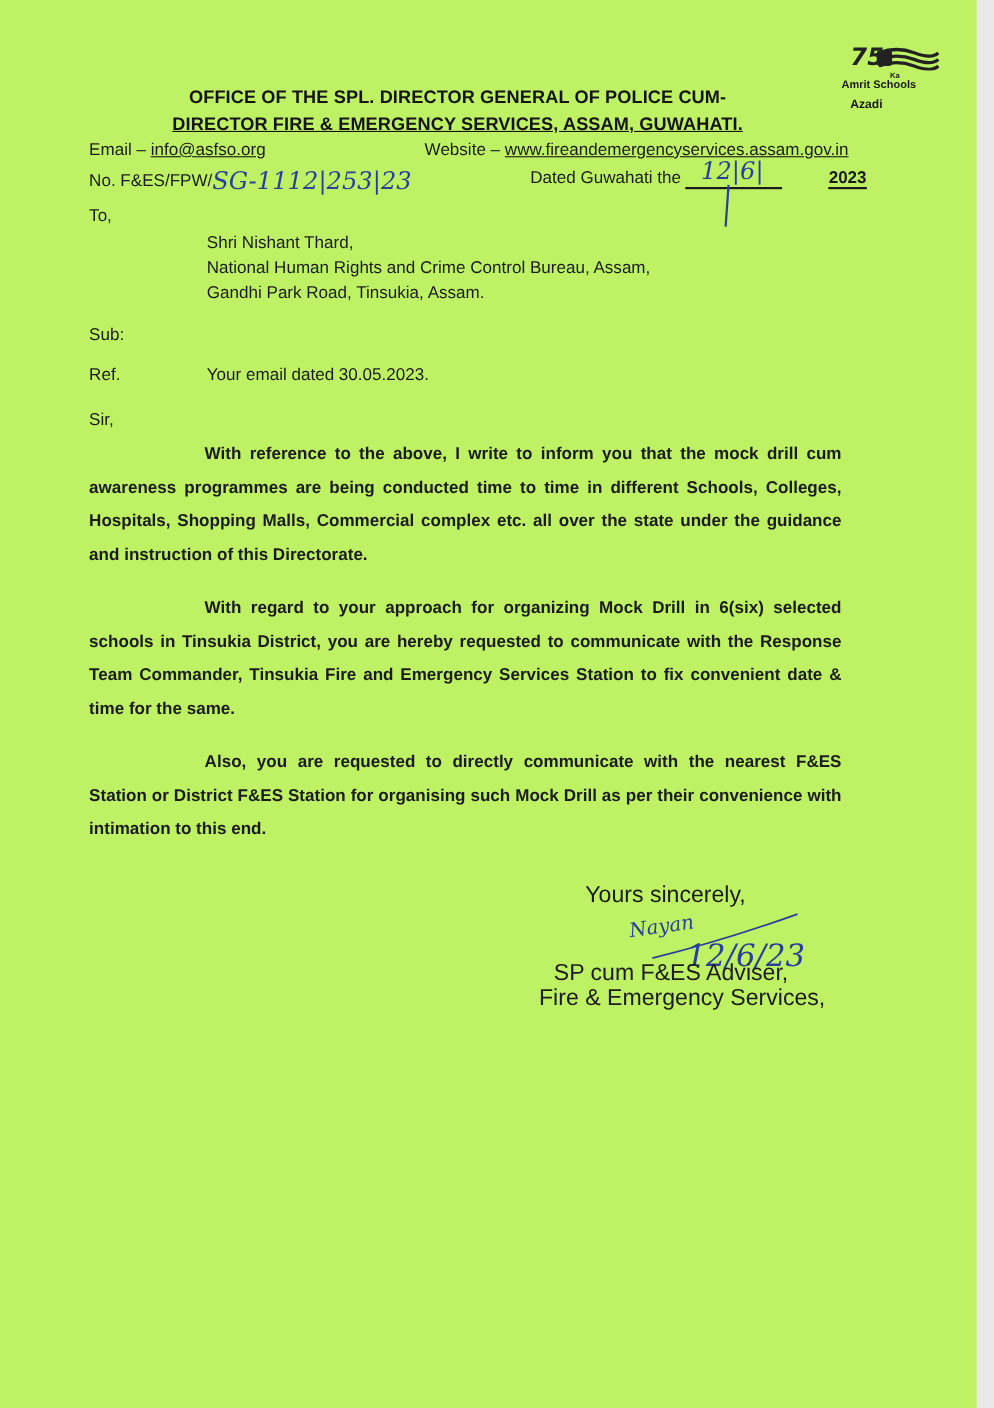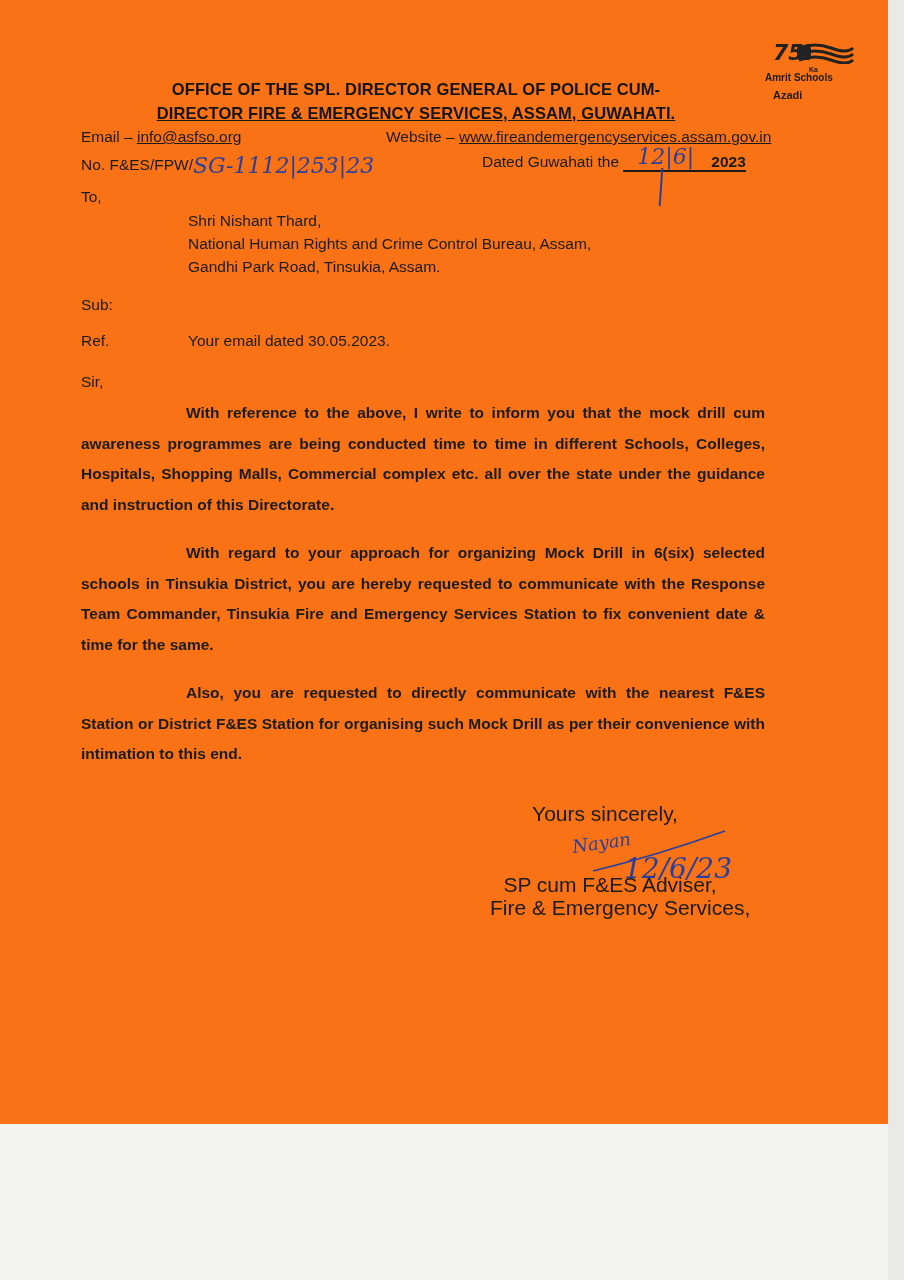--- a/index.html
+++ b/index.html
@@ -4,22 +4,22 @@
 <style>
   html, body { margin: 0; padding: 0; }
   body {
     width: 904px; height: 1280px; overflow: hidden;
     background: #f4f4f2;
     font-family: "Liberation Sans", "DejaVu Sans", sans-serif;
     color: #1b1b1b;
     position: relative;
   }
   .page {
-    position: absolute; left: 0; top: 0; width: 888px; height: 1124px;
-    background: #f97316;
+    position: absolute; left: 0; top: 0; width: 888px; height: 1280px;
+    background: #bef264;
   }
   .edge { position: absolute; right: 0; top: 0; width: 16px; height: 1280px; background: #e9e9e7; }
   .abs { position: absolute; white-space: nowrap; }
   .hdr {
     font-weight: bold; font-size: 16.5px; letter-spacing: 0.1px; color: #141414;
     width: 888px; text-align: center; left: 0;
   }
   .hdr1 { top: 80px; left: -28px; }
   .hdr2 { top: 104px; left: -28px; }
   .hdr2 span { text-decoration: underline; }
@@ -69,21 +69,21 @@
     <span>Website – </span><span class="u">www.fireandemergencyservices.assam.gov.in</span>
   </div>
 
   <div class="abs t" style="left:81px; top:150px;">
     <span>No. F&amp;ES/FPW/</span><span class="hand" style="font-size:22px; position:relative; top:3px;">SG-1112|253|23</span>
   </div>
   <div class="abs t" style="left:482px; top:150px;">
     <span>Dated Guwahati the </span>
     <span class="dateline">
       <span class="hand" style="position:absolute; left:14px; top:-6px; font-size:22px;">12|6|</span>
-    </span><span style="font-weight:bold; border-bottom:2px solid #1b1b1b;">2023</span>
+    </span><span style="font-weight:bold; border-bottom:2px solid #1b1b1b;margin-left:42px;">2023</span>
   </div>
   <div class="abs" style="left:660px; top:168px; width:2px; height:38px; background:#2a3f9c; transform:rotate(4deg);"></div>
 
   <div class="abs t" style="left:81px; top:188px;">To,</div>
   <div class="abs t" style="left:188px; top:212px;">Shri Nishant Thard,</div>
   <div class="abs t" style="left:188px; top:235px;">National Human Rights and Crime Control Bureau, Assam,</div>
   <div class="abs t" style="left:188px; top:258px;">Gandhi Park Road, Tinsukia, Assam.</div>
 
   <div class="abs t" style="left:81px; top:296px;">Sub:</div>
 

